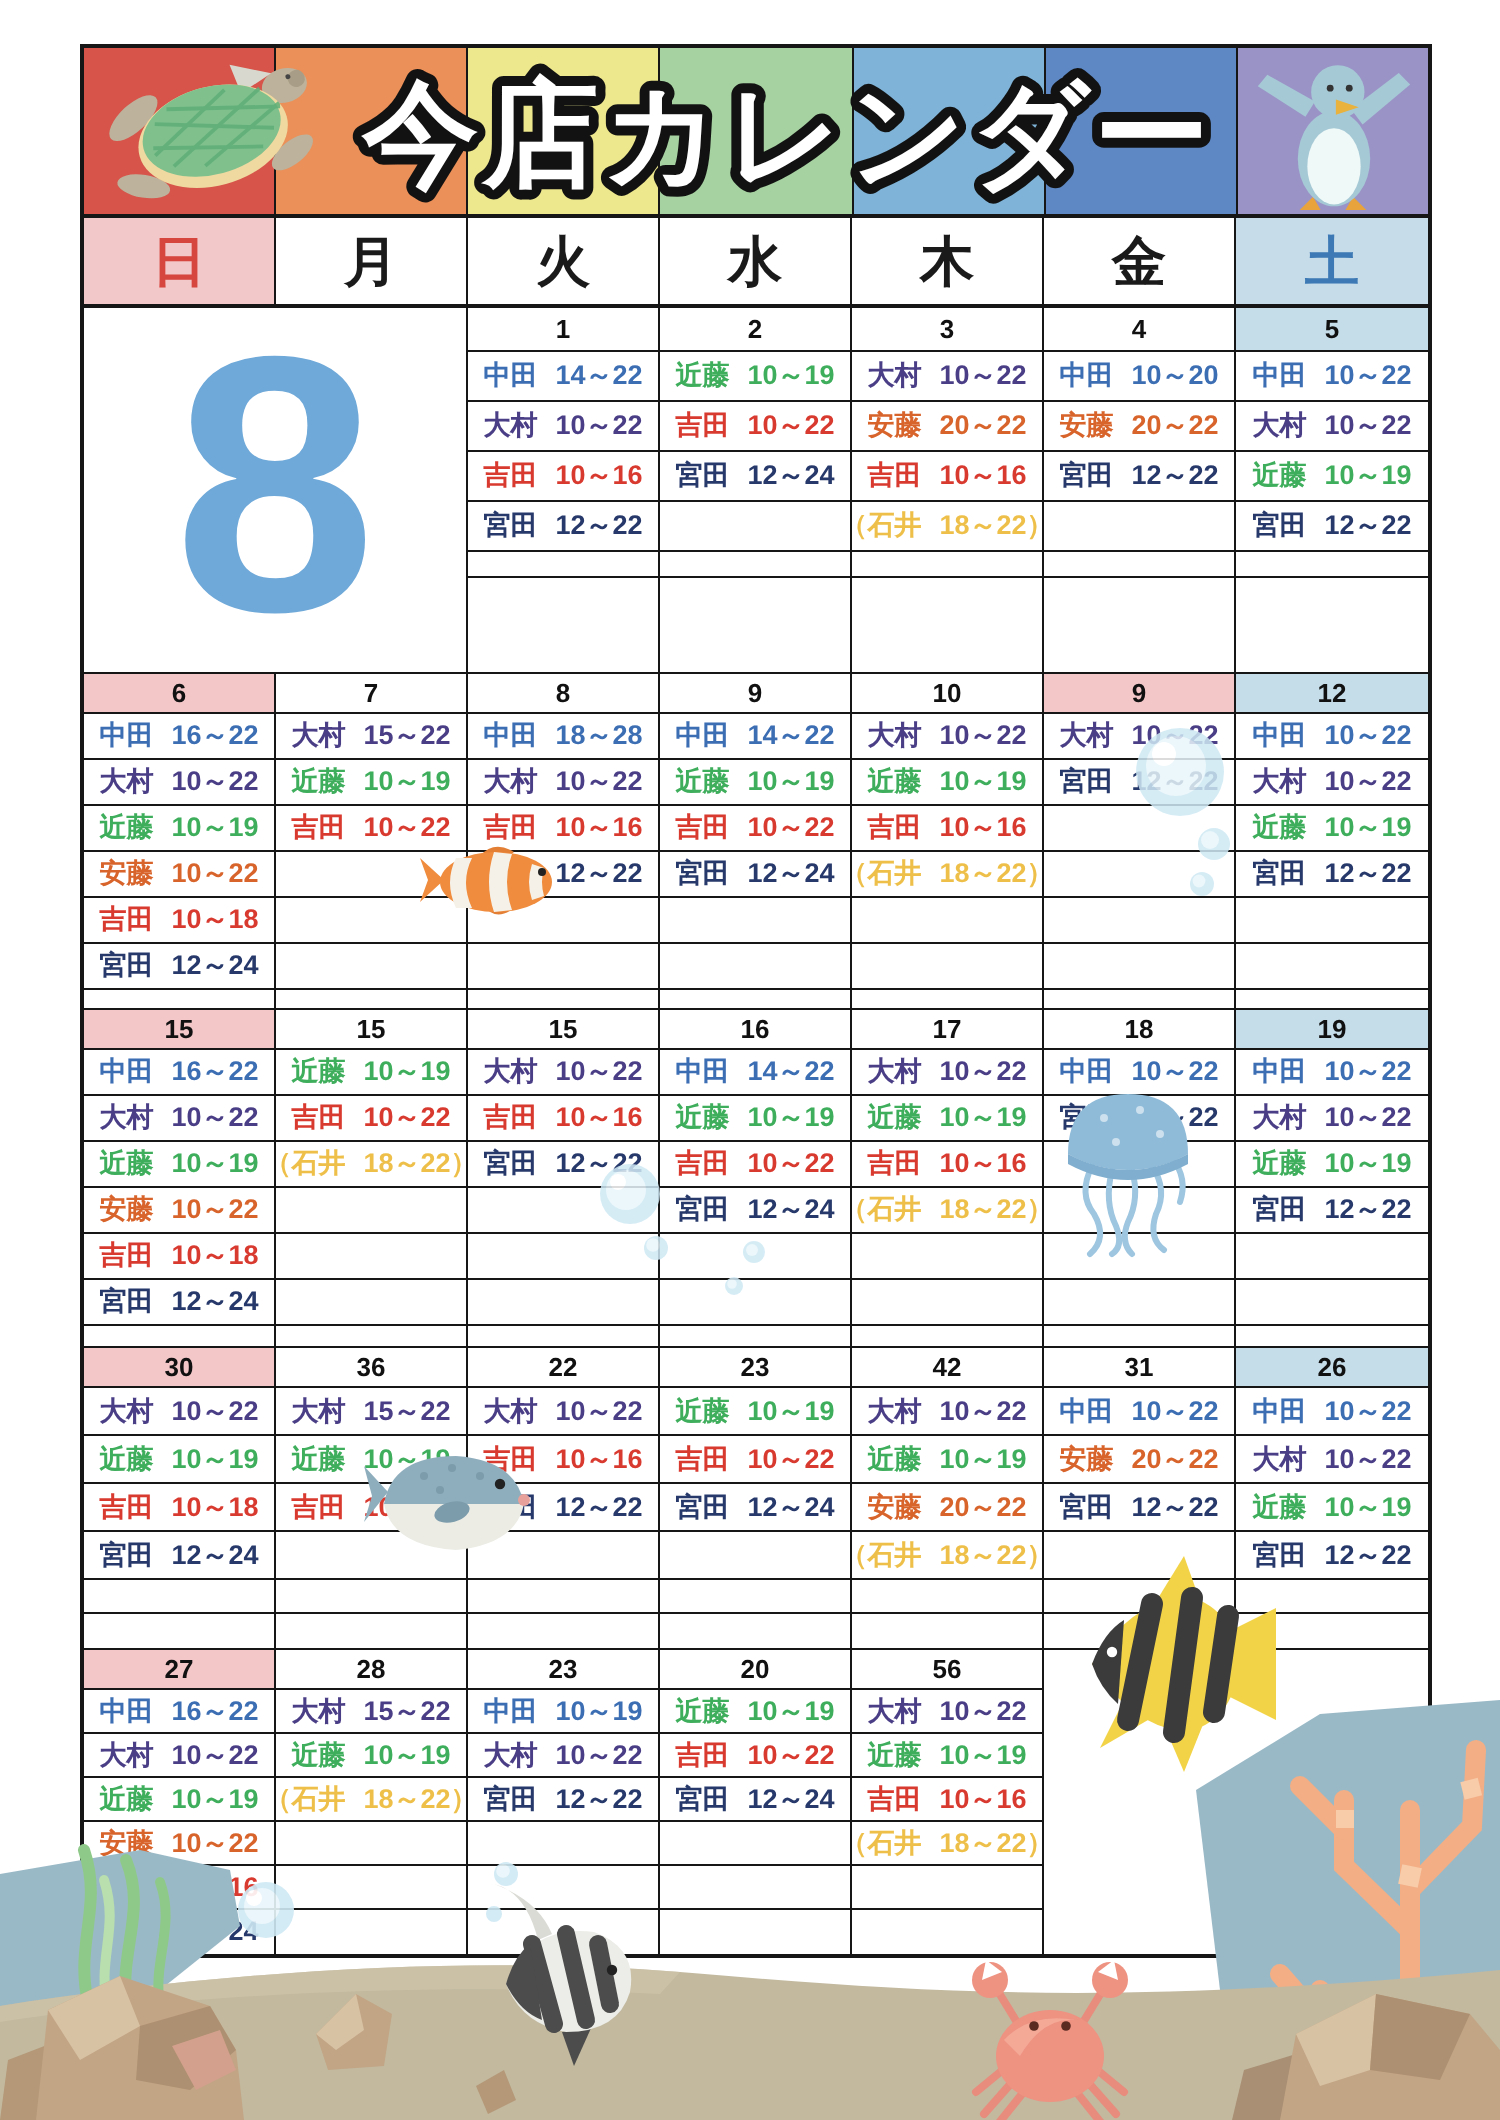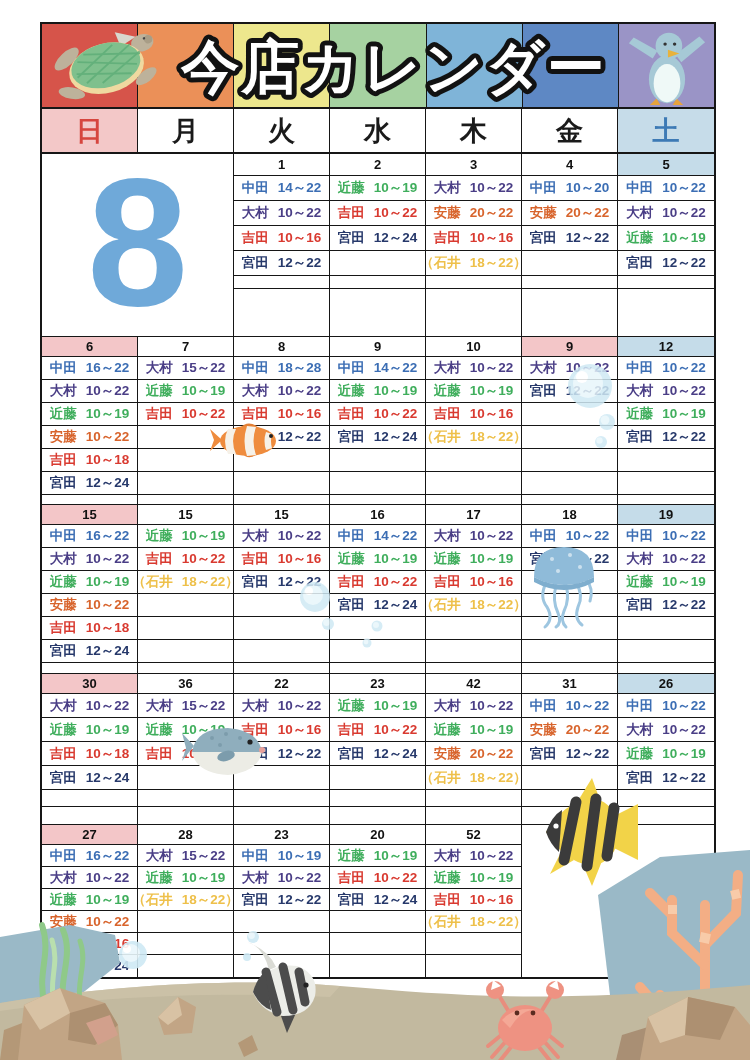--- a/index.html
+++ b/index.html
@@ -729,21 +729,21 @@
           </div>
           <div class="cell" style="height: 22px;">
             <span style="color: rgb(39, 57, 107);">宮田</span>
             <span style="color: rgb(39, 57, 107);">12～24</span>
           </div>
           <div class="cell" style="height: 22px;"></div>
           <div class="cell" style="height: 22px;"></div>
           <div class="cell" style="height: 22px;"></div>
         </div>
         <div class="day-col">
-          <div class="date-cell date-normal" style="height: 20px;">52</div>
+          <div class="date-cell date-normal" style="height: 20px;">56</div>
           <div class="cell" style="height: 22px;">
             <span style="color: rgb(74, 62, 134);">大村</span>
             <span style="color: rgb(74, 62, 134);">10～22</span>
           </div>
           <div class="cell" style="height: 22px;">
             <span style="color: rgb(63, 174, 92);">近藤</span>
             <span style="color: rgb(63, 174, 92);">10～19</span>
           </div>
           <div class="cell" style="height: 22px;">
             <span style="color: rgb(217, 58, 48);">吉田</span>

